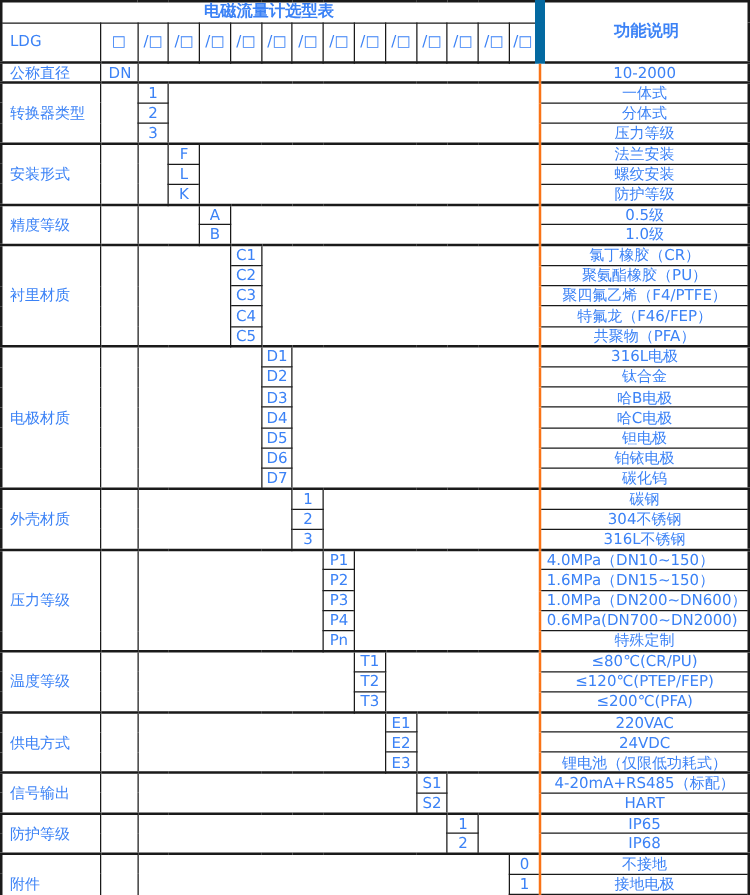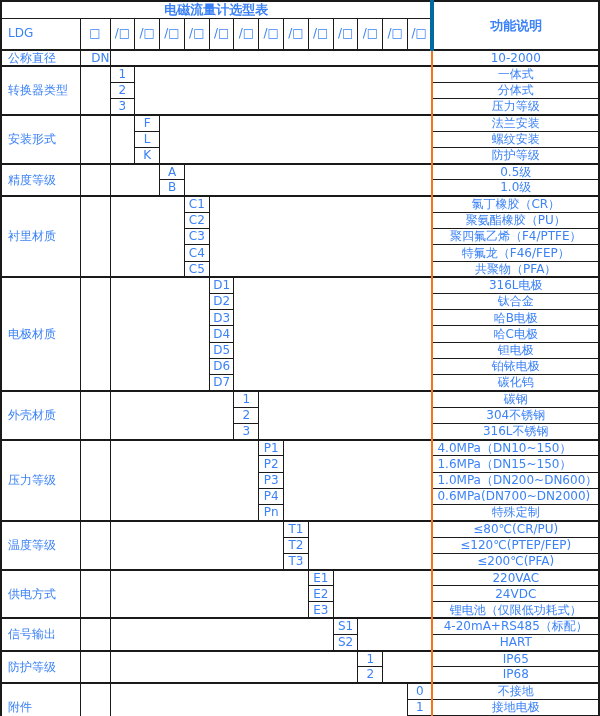--- a/index.html
+++ b/index.html
@@ -20,23 +20,23 @@
     line-height:1.05;
     text-align:center;
     vertical-align:middle;
     overflow:hidden;
     white-space:nowrap;
   }
   tr.r-title{height:17px}
   tr.r-code{height:32px}
   tr.r-opt{height:16.24px}
   td.title{font-weight:bold;font-size:13px}
-  td.funchead{font-weight:bold;font-size:13px;border-left:4px solid #0369a1}
+  td.funchead{font-weight:bold;font-size:13px;border-left:8px solid #0369a1}
   td.lbl{text-align:left;padding-left:6px}
-  td.dncode{text-align:right;padding-left:2px}
+  td.dncode{text-align:center;padding-left:2px}
   td.codebox,td.codeslot{font-size:12px}
   td.desc{border-left:2px solid #f97316}
   td.desc.left{text-align:left;padding-left:4px}
   td.sec-top{border-top:2px solid #1a1a1a}
   td.gap,td.sq{background:#ffffff}
 </style>
 </head>
 <body>
 
 <table id="sel-table">

